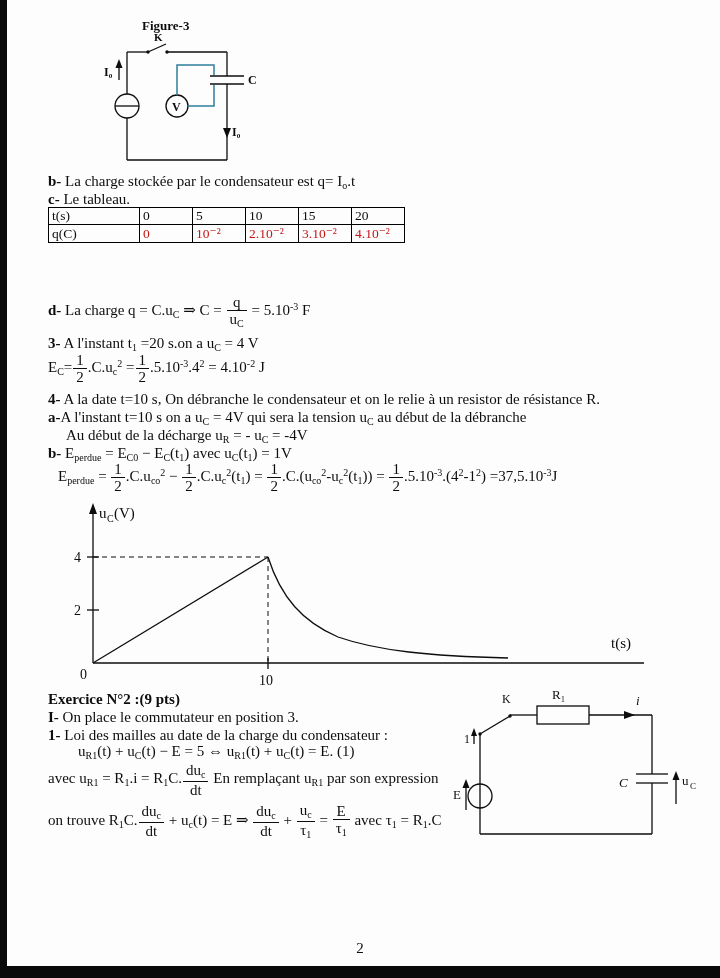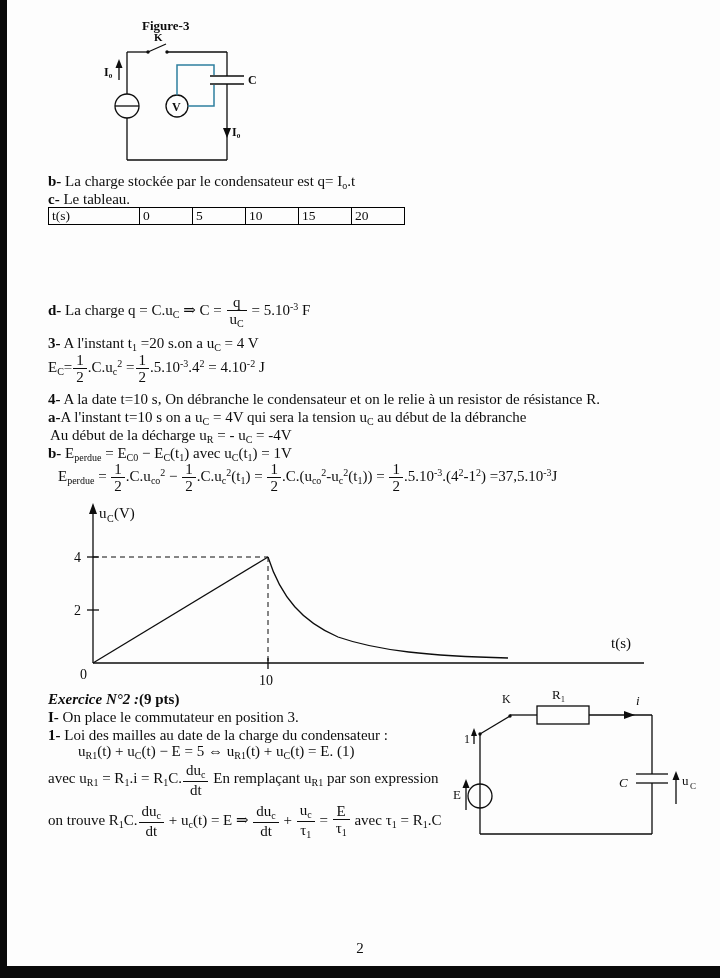--- a/index.html
+++ b/index.html
@@ -2,21 +2,21 @@
 <html><head>
 <meta charset="utf-8">
 <style>
   html,body{margin:0;padding:0;overflow:hidden}
   body{width:720px;height:978px;position:relative;background:#fdfdfd;
        font-family:"Liberation Serif","DejaVu Serif",serif;font-size:15px;color:#0d0d0d}
   .edge-left{position:absolute;left:0;top:0;width:7px;height:978px;background:#0a0a0a}
   .edge-bottom{position:absolute;left:0;top:966px;width:720px;height:12px;background:#0a0a0a}
   .line{position:absolute;left:48px;line-height:1.25;max-width:648px}
   .bold{font-weight:700}
-  .bi{font-weight:700;font-style:italic}
+  .bi{font-weight:700;}
   .sub{font-size:10px;vertical-align:-3px}
   .sup{font-size:10px;vertical-align:5px}
   .frac{display:inline-block;vertical-align:middle;text-align:center;padding:0 1px}
   .frac .num{display:block;border-bottom:1px solid #0d0d0d;padding:0 3px;line-height:1.08}
   .frac .den{display:block;padding:0 3px;line-height:1.08}
   table.vals{position:absolute;left:48px;top:207px;border-collapse:collapse;background:#fdfdfd}
   table.vals td{border:1px solid #000;font-size:13.5px;padding:0 3px;height:15px;min-width:46px;white-space:nowrap}
   table.vals td:first-child{min-width:84px}
   table.vals td.red{color:#c41414}
   table.vals td.crossed{background:
@@ -72,29 +72,37 @@
 <table class="vals">
   <tbody>
       <tr>
         <td>t(s)</td>
         <td>0</td>
         <td>5</td>
         <td>10</td>
         <td>15</td>
         <td>20</td>
       </tr>
+      <tr>
+        <td>q(C)</td>
+        <td class="red">0</td>
+        <td class="red">10⁻²</td>
+        <td class="red">2.10⁻²</td>
+        <td class="red">3.10⁻²</td>
+        <td class="red">4.10⁻²</td>
+      </tr>
     </tbody>
 </table>
 
 <div class="line" style="top:294px"><span class="bold">d-</span><span> La charge q = C.u</span><span class="sub">C</span><span> ⇒ C = </span><span class="frac"><span class="num"><span>q</span></span><span class="den"><span>u</span><span class="sub">C</span></span></span><span> =  5.10</span><span class="sup">-3</span><span> F</span></div>
 <div class="line" style="top:334px"><span class="bold">3-</span><span> A l'instant t</span><span class="sub">1</span><span> =20 s.on a u</span><span class="sub">C</span><span> = 4 V</span></div>
 <div class="line" style="top:352px"><span>E</span><span class="sub">C</span><span>=</span><span class="frac"><span class="num"><span>1</span></span><span class="den"><span>2</span></span></span><span>.C.u</span><span class="sub">c</span><span class="sup">2</span><span> =</span><span class="frac"><span class="num"><span>1</span></span><span class="den"><span>2</span></span></span><span>.5.10</span><span class="sup">-3</span><span>.4</span><span class="sup">2</span><span> = 4.10</span><span class="sup">-2</span><span> J</span></div>
 <div class="line" style="top:390px"><span class="bold">4-</span><span> A la date t=10 s, On débranche le condensateur et on le relie à un resistor de résistance R.</span></div>
 <div class="line" style="top:408px"><span class="bold">a-</span><span>A l'instant t=10 s on a u</span><span class="sub">C</span><span> = 4V qui sera la tension u</span><span class="sub">C</span><span> au début de la débranche</span></div>
-<div class="line" style="top:426px;left:50px"><span>Au début de la décharge u</span><span class="sub">R</span><span> = - u</span><span class="sub">C</span><span> = -4V</span></div>
+<div class="line" style="top:426px;left:66px"><span>Au début de la décharge u</span><span class="sub">R</span><span> = - u</span><span class="sub">C</span><span> = -4V</span></div>
 <div class="line" style="top:444px"><span class="bold">b-</span><span> E</span><span class="sub">perdue</span><span> = E</span><span class="sub">C0</span><span> − E</span><span class="sub">C</span><span>(t</span><span class="sub">1</span><span>) avec u</span><span class="sub">C</span><span>(t</span><span class="sub">1</span><span>) = 1V</span></div>
 <div class="line" style="top:461px;left:58px"><span>E</span><span class="sub">perdue</span><span> = </span><span class="frac"><span class="num"><span>1</span></span><span class="den"><span>2</span></span></span><span>.C.u</span><span class="sub">co</span><span class="sup">2</span><span> − </span><span class="frac"><span class="num"><span>1</span></span><span class="den"><span>2</span></span></span><span>.C.u</span><span class="sub">c</span><span class="sup">2</span><span>(t</span><span class="sub">1</span><span>) = </span><span class="frac"><span class="num"><span>1</span></span><span class="den"><span>2</span></span></span><span>.C.(u</span><span class="sub">co</span><span class="sup">2</span><span>-u</span><span class="sub">c</span><span class="sup">2</span><span>(t</span><span class="sub">1</span><span>)) = </span><span class="frac"><span class="num"><span>1</span></span><span class="den"><span>2</span></span></span><span>.5.10</span><span class="sup">-3</span><span>.(4</span><span class="sup">2</span><span>-1</span><span class="sup">2</span><span>)  =37,5.10</span><span class="sup">-3</span><span>J</span></div>
 
 <svg style="left:38px;top:498px" width="620" height="192" viewBox="0 0 620 192">
   <polygon class="arrow" points="51,16 55,5 59,16"></polygon>
   <line x1="55" y1="10" x2="55" y2="165"></line>
   <line x1="55" y1="165" x2="606" y2="165"></line>
   <line x1="49" y1="59" x2="61" y2="59"></line>
   <line x1="49" y1="112" x2="61" y2="112"></line>
   <line x1="230" y1="160" x2="230" y2="171"></line>

